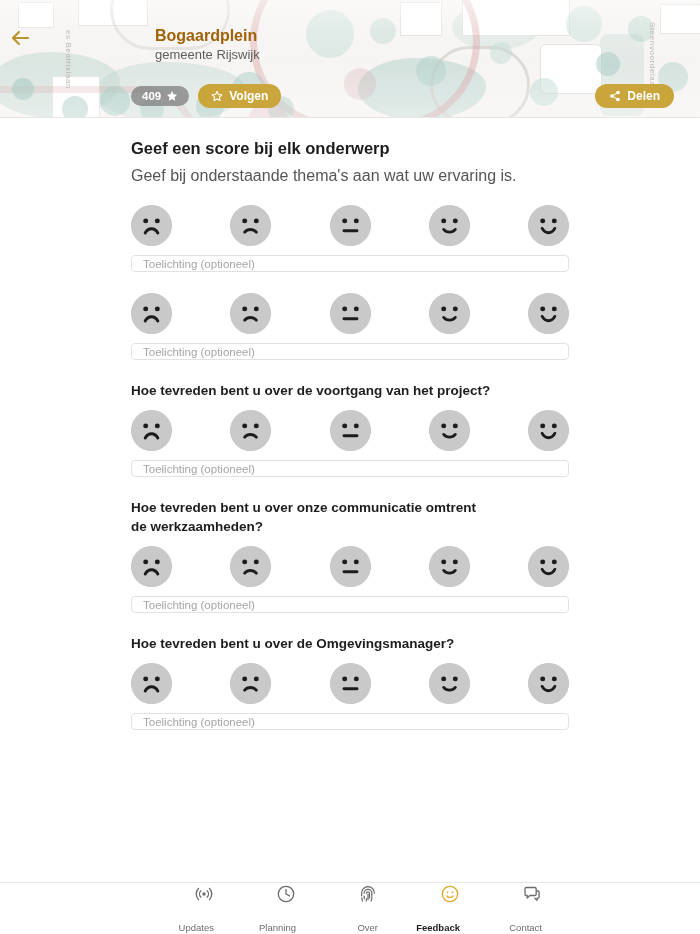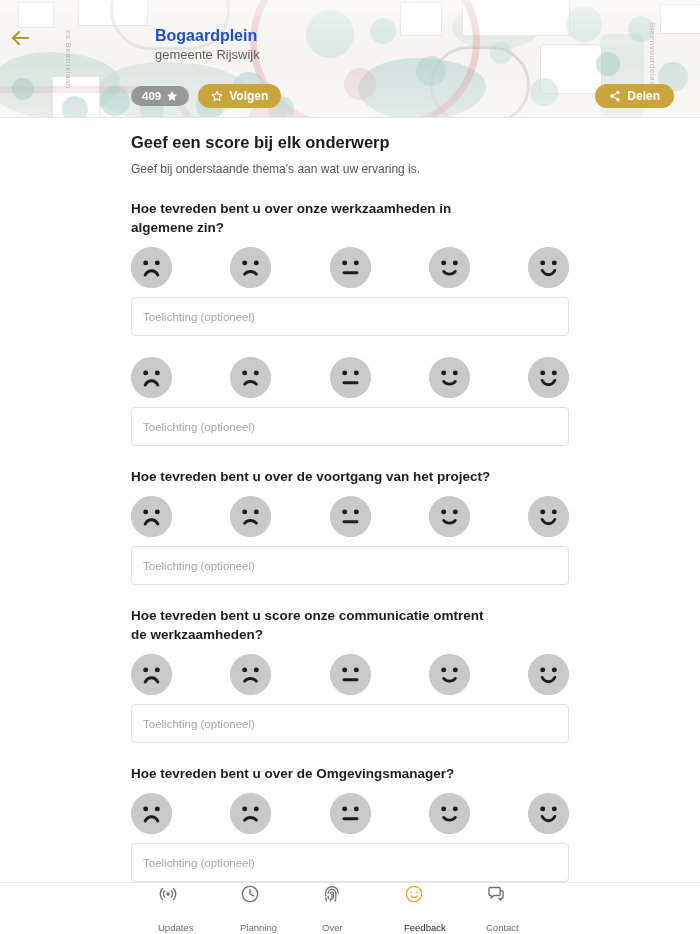--- a/index.html
+++ b/index.html
@@ -46,21 +46,21 @@
     position:absolute; inset:0;
     background:linear-gradient(to bottom, rgba(255,255,255,.55) 0%, rgba(255,255,255,.18) 25%, rgba(255,255,255,.05) 55%, rgba(255,255,255,.35) 100%);
     pointer-events:none;
   }
   .header-sep { position:absolute; left:0; top:117px; width:700px; height:1px; background:#e8e5e2; }
 
   .back-arrow {
     position:absolute; left:8px; top:26px; width:24px; height:24px; z-index:20; cursor:pointer;
   }
   .title-block { position:absolute; left:155px; top:26px; z-index:20; }
-  .title-block .t1 { font-size:16px; font-weight:700; color:#1d4ed8; line-height:19px; }
+  .title-block .t1 { font-size:16px; font-weight:700; color:#a16207; line-height:19px; }
   .title-block .t2 { font-size:13px; color:#5d5d5d; line-height:17px; margin-top:1px; }
 
   .pill-row { position:absolute; left:131px; top:84px; z-index:20; display:flex; align-items:center; gap:9px; }
   .badge-count {
     display:flex; align-items:flex-end; gap:5px;
     background:rgba(122,122,122,.72); color:#fff;
     border-radius:14px; padding:4px 11px; font-size:11.5px; font-weight:600;
   }
   .btn-volgen {
     display:flex; align-items:center; gap:6px;
@@ -70,53 +70,53 @@
   .btn-delen {
     position:absolute; right:26px; top:84px; z-index:20;
     display:flex; align-items:center; gap:6px;
     background:#c9a53c; color:#fff; border:none;
     border-radius:14px; padding:5px 14px; font-size:12px; font-weight:600; cursor:pointer;
   }
   .star-f, .star-o { width:12px; height:12px; display:block; }
 
   
   .content {
-    position:absolute; top:118px; left:0; width:700px; height:764px;
+    position:absolute; top:124px; left:0; width:700px; height:764px;
     overflow:hidden; background:#fff;
   }
   .inner { padding:14px 131px 0 131px; width:700px; }
 
   .page-title { font-size:16.5px; font-weight:700; color:#1d1d1d; line-height:21px; }
-  .page-sub { font-size:12px; color:#555; margin-top:9px; line-height:15px; }
+  .page-sub { font-size:16px; color:#555; margin-top:9px; line-height:15px; }
 
   .qblock { margin-top:21px; }
   .qblock:first-of-type { margin-top:22px; }
   .qtext { font-size:13.5px; font-weight:700; color:#1d1d1d; line-height:19px; max-width:360px; }
 
   .faces { display:flex; justify-content:space-between; margin-top:10px; width:438px; }
   .face { width:41px; height:41px; border-radius:50%; background:#c9c9c9; cursor:pointer; display:block; }
 
   .toel {
-    margin-top:9px; width:438px; height:39px;
+    margin-top:9px; width:438px; height:17px;
     border:1px solid #e2e2e2; border-radius:4px; background:#fff;
     font-family:"Liberation Sans", sans-serif; font-size:11.5px; color:#333;
     padding:0 11px; outline:none;
   }
   .toel::placeholder { color:#a6a6a6; }
 
   
   .tabbar {
     position:absolute; left:0; bottom:0; width:700px; height:52px;
     background:#fff; border-top:1px solid #e6e6e6; z-index:30;
     display:flex; align-items:center; justify-content:center; gap:26px;
   }
-  .tab { width:56px; display:flex; flex-direction:column; align-items:flex-start; gap:18px; cursor:pointer; }
+  .tab { width:56px; display:flex; flex-direction:column; align-items:flex-end; gap:18px; cursor:pointer; }
   .tab .ti { width:20px; height:20px; display:block; }
   .tab .tl { font-size:9.5px; color:#6d6d6d; line-height:12px; }
-  .tab.active .tl { color:#1d1d1d; font-weight:400; }
+  .tab.active .tl { color:#1d1d1d; font-weight:700; }
 </style>
 </head>
 <body>
 
 <div class="screen">
 
   <div class="header">
     <div class="map-canvas">
       <div class="map-base"></div>
 
@@ -202,21 +202,21 @@
       <span>Delen</span>
     </button>
   </div>
 
   <div class="content">
     <div class="inner">
       <div class="page-title">Geef een score bij elk onderwerp</div>
       <div class="page-sub">Geef bij onderstaande thema's aan wat uw ervaring is.</div>
 
       <div id="question-list">
-          <div class="qblock"><div class="qtext">Hoe tevreden bent u over onze werkzaamheden in algemene zin?</div><div class="faces">
+          <div class="qblock"><div class="faces">
               <div>
                 <svg class="face" viewBox="0 0 24 24">
                   <circle cx="12" cy="12" r="12" fill="#c9c9c9"></circle>
                   <circle cx="8.6" cy="9.3" r="1.45" fill="#1c1c1c"></circle>
                   <circle cx="15.4" cy="9.3" r="1.45" fill="#1c1c1c"></circle>
                   <path d="M8.3 16.4c.9-1.7 2.2-2.5 3.7-2.5s2.8.8 3.7 2.5" fill="none" stroke="#1c1c1c" stroke-width="1.7" stroke-linecap="round"></path>
                 </svg>
               </div>
               <div>
                 <svg class="face" viewBox="0 0 24 24">
@@ -328,21 +328,21 @@
               </div>
               <div>
                 <svg class="face" viewBox="0 0 24 24">
                   <circle cx="12" cy="12" r="12" fill="#c9c9c9"></circle>
                   <circle cx="8.6" cy="9.3" r="1.45" fill="#1c1c1c"></circle>
                   <circle cx="15.4" cy="9.3" r="1.45" fill="#1c1c1c"></circle>
                   <path d="M8.3 13.7c.9 1.7 2.2 2.5 3.7 2.5s2.8-.8 3.7-2.5" fill="none" stroke="#1c1c1c" stroke-width="1.7" stroke-linecap="round"></path>
                 </svg>
               </div>
             </div><input class="toel" type="text" placeholder="Toelichting (optioneel)" style=""></div>
-          <div class="qblock"><div class="qtext">Hoe tevreden bent u score onze communicatie omtrent de werkzaamheden?</div><div class="faces">
+          <div class="qblock"><div class="qtext">Hoe tevreden bent u over onze communicatie omtrent de werkzaamheden?</div><div class="faces">
               <div>
                 <svg class="face" viewBox="0 0 24 24">
                   <circle cx="12" cy="12" r="12" fill="#c9c9c9"></circle>
                   <circle cx="8.6" cy="9.3" r="1.45" fill="#1c1c1c"></circle>
                   <circle cx="15.4" cy="9.3" r="1.45" fill="#1c1c1c"></circle>
                   <path d="M8.3 16.4c.9-1.7 2.2-2.5 3.7-2.5s2.8.8 3.7 2.5" fill="none" stroke="#1c1c1c" stroke-width="1.7" stroke-linecap="round"></path>
                 </svg>
               </div>
               <div>
                 <svg class="face" viewBox="0 0 24 24">

